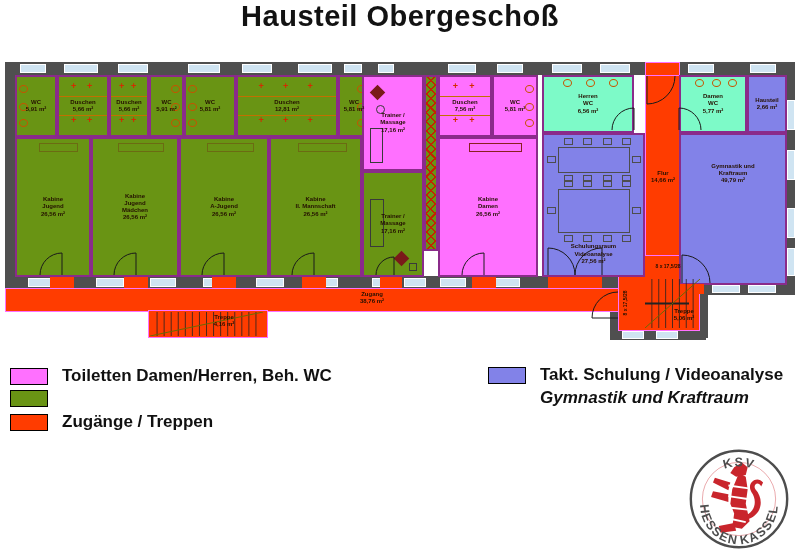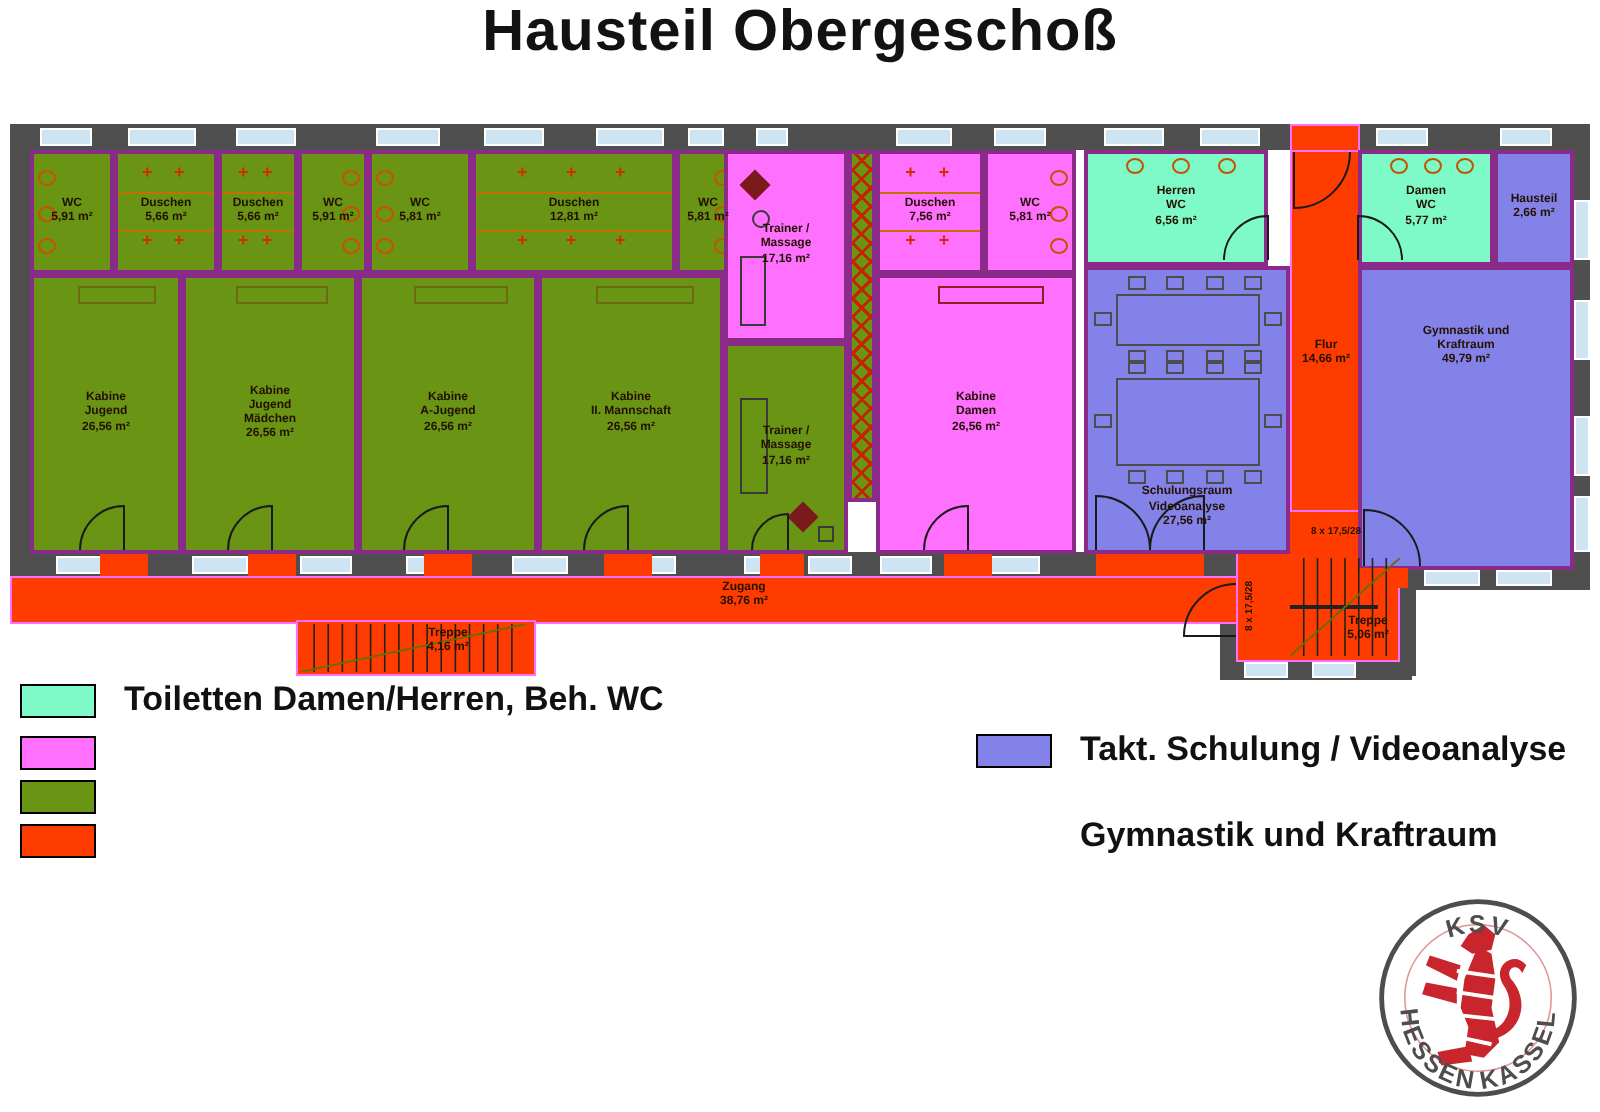--- a/index.html
+++ b/index.html
@@ -310,40 +310,41 @@
 14,66 m²</div>
     <div class="flab" style="left: 206px; top: 314px; width: 36px; font-size: 6px;">Treppe
 4,16 m²</div>
     <div class="flab" style="left: 666px; top: 308px; width: 36px; font-size: 6px;">Treppe
 5,06 m²</div>
     <div class="flab" style="left: 645px; top: 263px; width: 46px; font-size: 5px;">8 x 17,5/28</div>
     <div class="flab" style="left: 602px; top: 300px; width: 46px; font-size: 5px; transform: rotate(-90deg);">8 x 17,5/28</div>
   </div>
 
 <div id="legend-left">
-    <div class="legend" style="left: 10px; top: 340px;">
+    <div class="legend" style="left: 10px; top: 366px;">
       <div class="sw" style="background: rgb(125, 250, 200);"></div>
       <span class="lt">Toiletten Damen/Herren, Beh. WC</span>
     </div>
     <div class="legend" style="left: 10px; top: 368px;">
       <div class="sw" style="background: rgb(255, 112, 255);"></div>
     </div>
     <div class="legend" style="left: 10px; top: 390px;">
       <div class="sw" style="background: rgb(105, 148, 20);"></div>
     </div>
     <div class="legend" style="left: 10px; top: 412px;">
       <div class="sw" style="background: rgb(255, 60, 0);"></div>
+      <span class="lt">Zugänge / Treppen</span>
     </div>
   </div>
 <div id="legend-right">
     <div class="legend" style="left: 488px; top: 365px;">
       <div class="sw" style="background: rgb(130, 130, 232);"></div>
       <span class="lt">Takt. Schulung / Videoanalyse</span>
     </div>
-    <div class="legend" style="left: 540px; top: 408px;">
+    <div class="legend" style="left: 540px; top: 388px; font-style: italic;">
       <span class="lt" style="margin-left: 0px;">Gymnastik und Kraftraum</span>
     </div>
   </div>
 
 <svg id="club-logo" width="106" height="106" viewBox="0 0 110 110" style="left:686px;top:446px">
   <circle cx="55" cy="55" r="50" fill="#ffffff" stroke="#4d4d4d" stroke-width="2.5"></circle>
   <circle cx="55" cy="55" r="38" fill="none" stroke="#c9252c" stroke-width="0.8" opacity="0.5"></circle>
   <defs>
     <path id="p-top" d="M 16,60 A 39,39 0 0 1 94,60"></path>
     <path id="p-bottom" d="M 15,62 A 40,40 0 0 0 95,62"></path>

